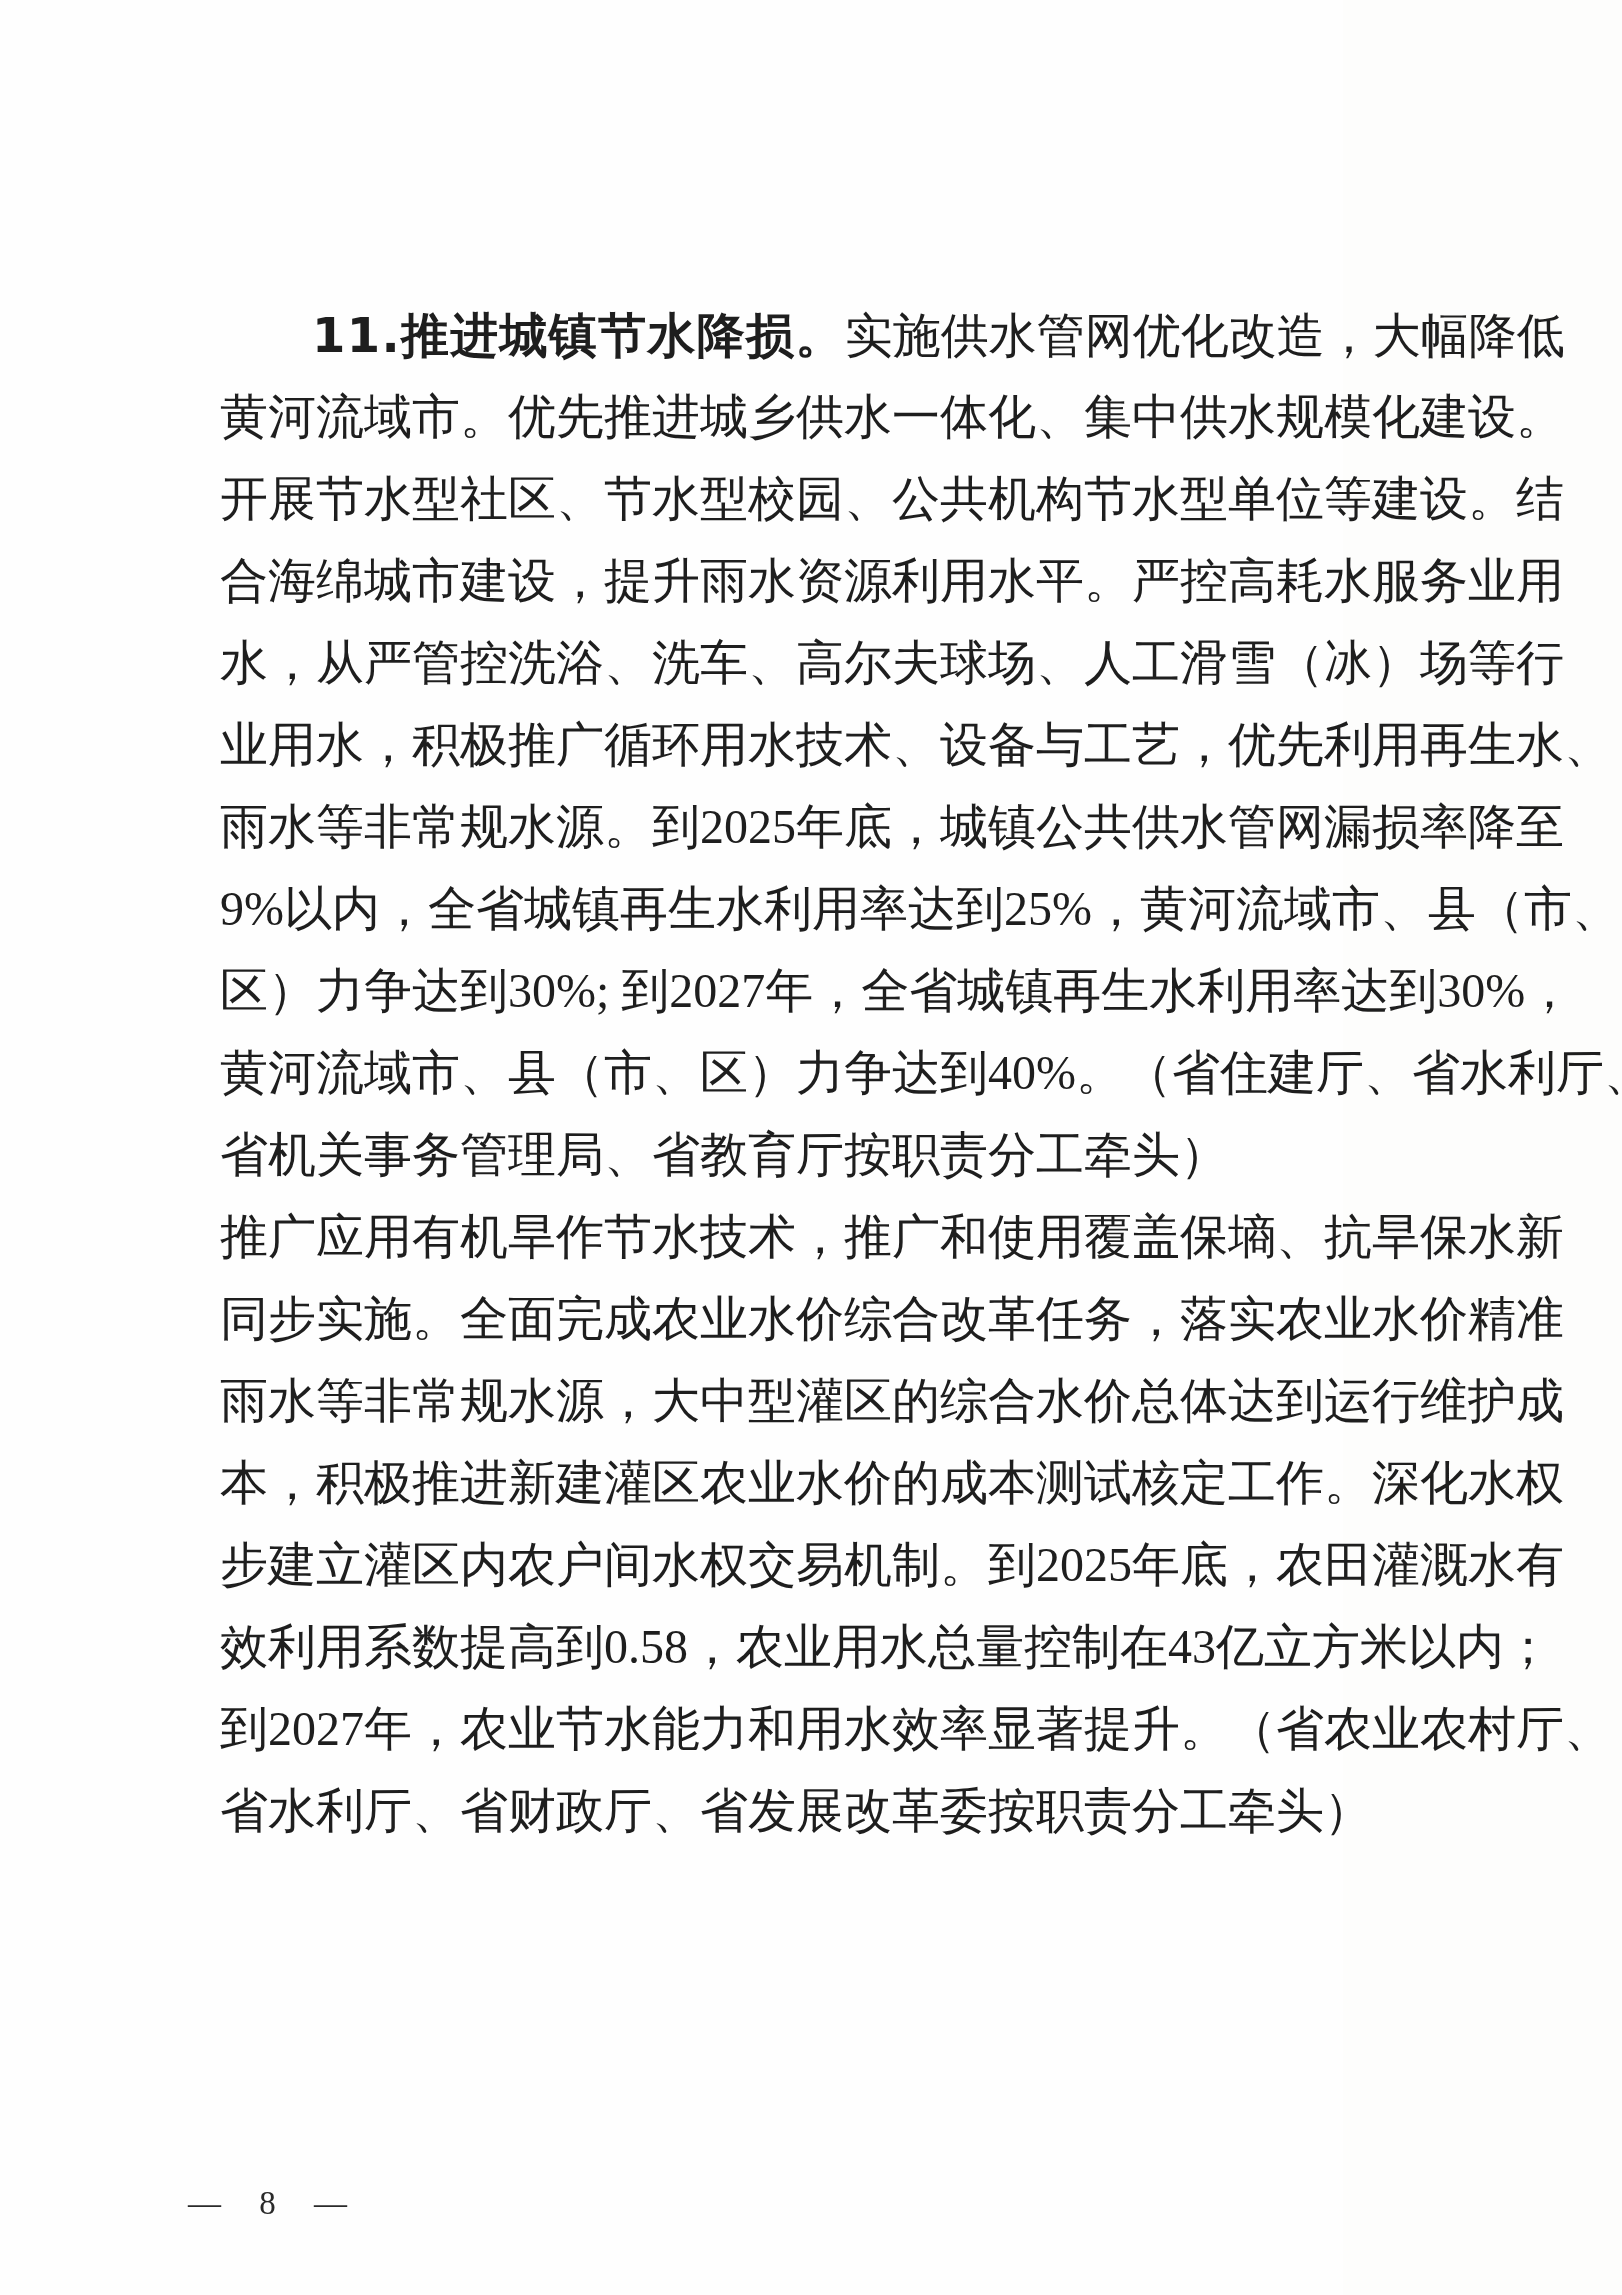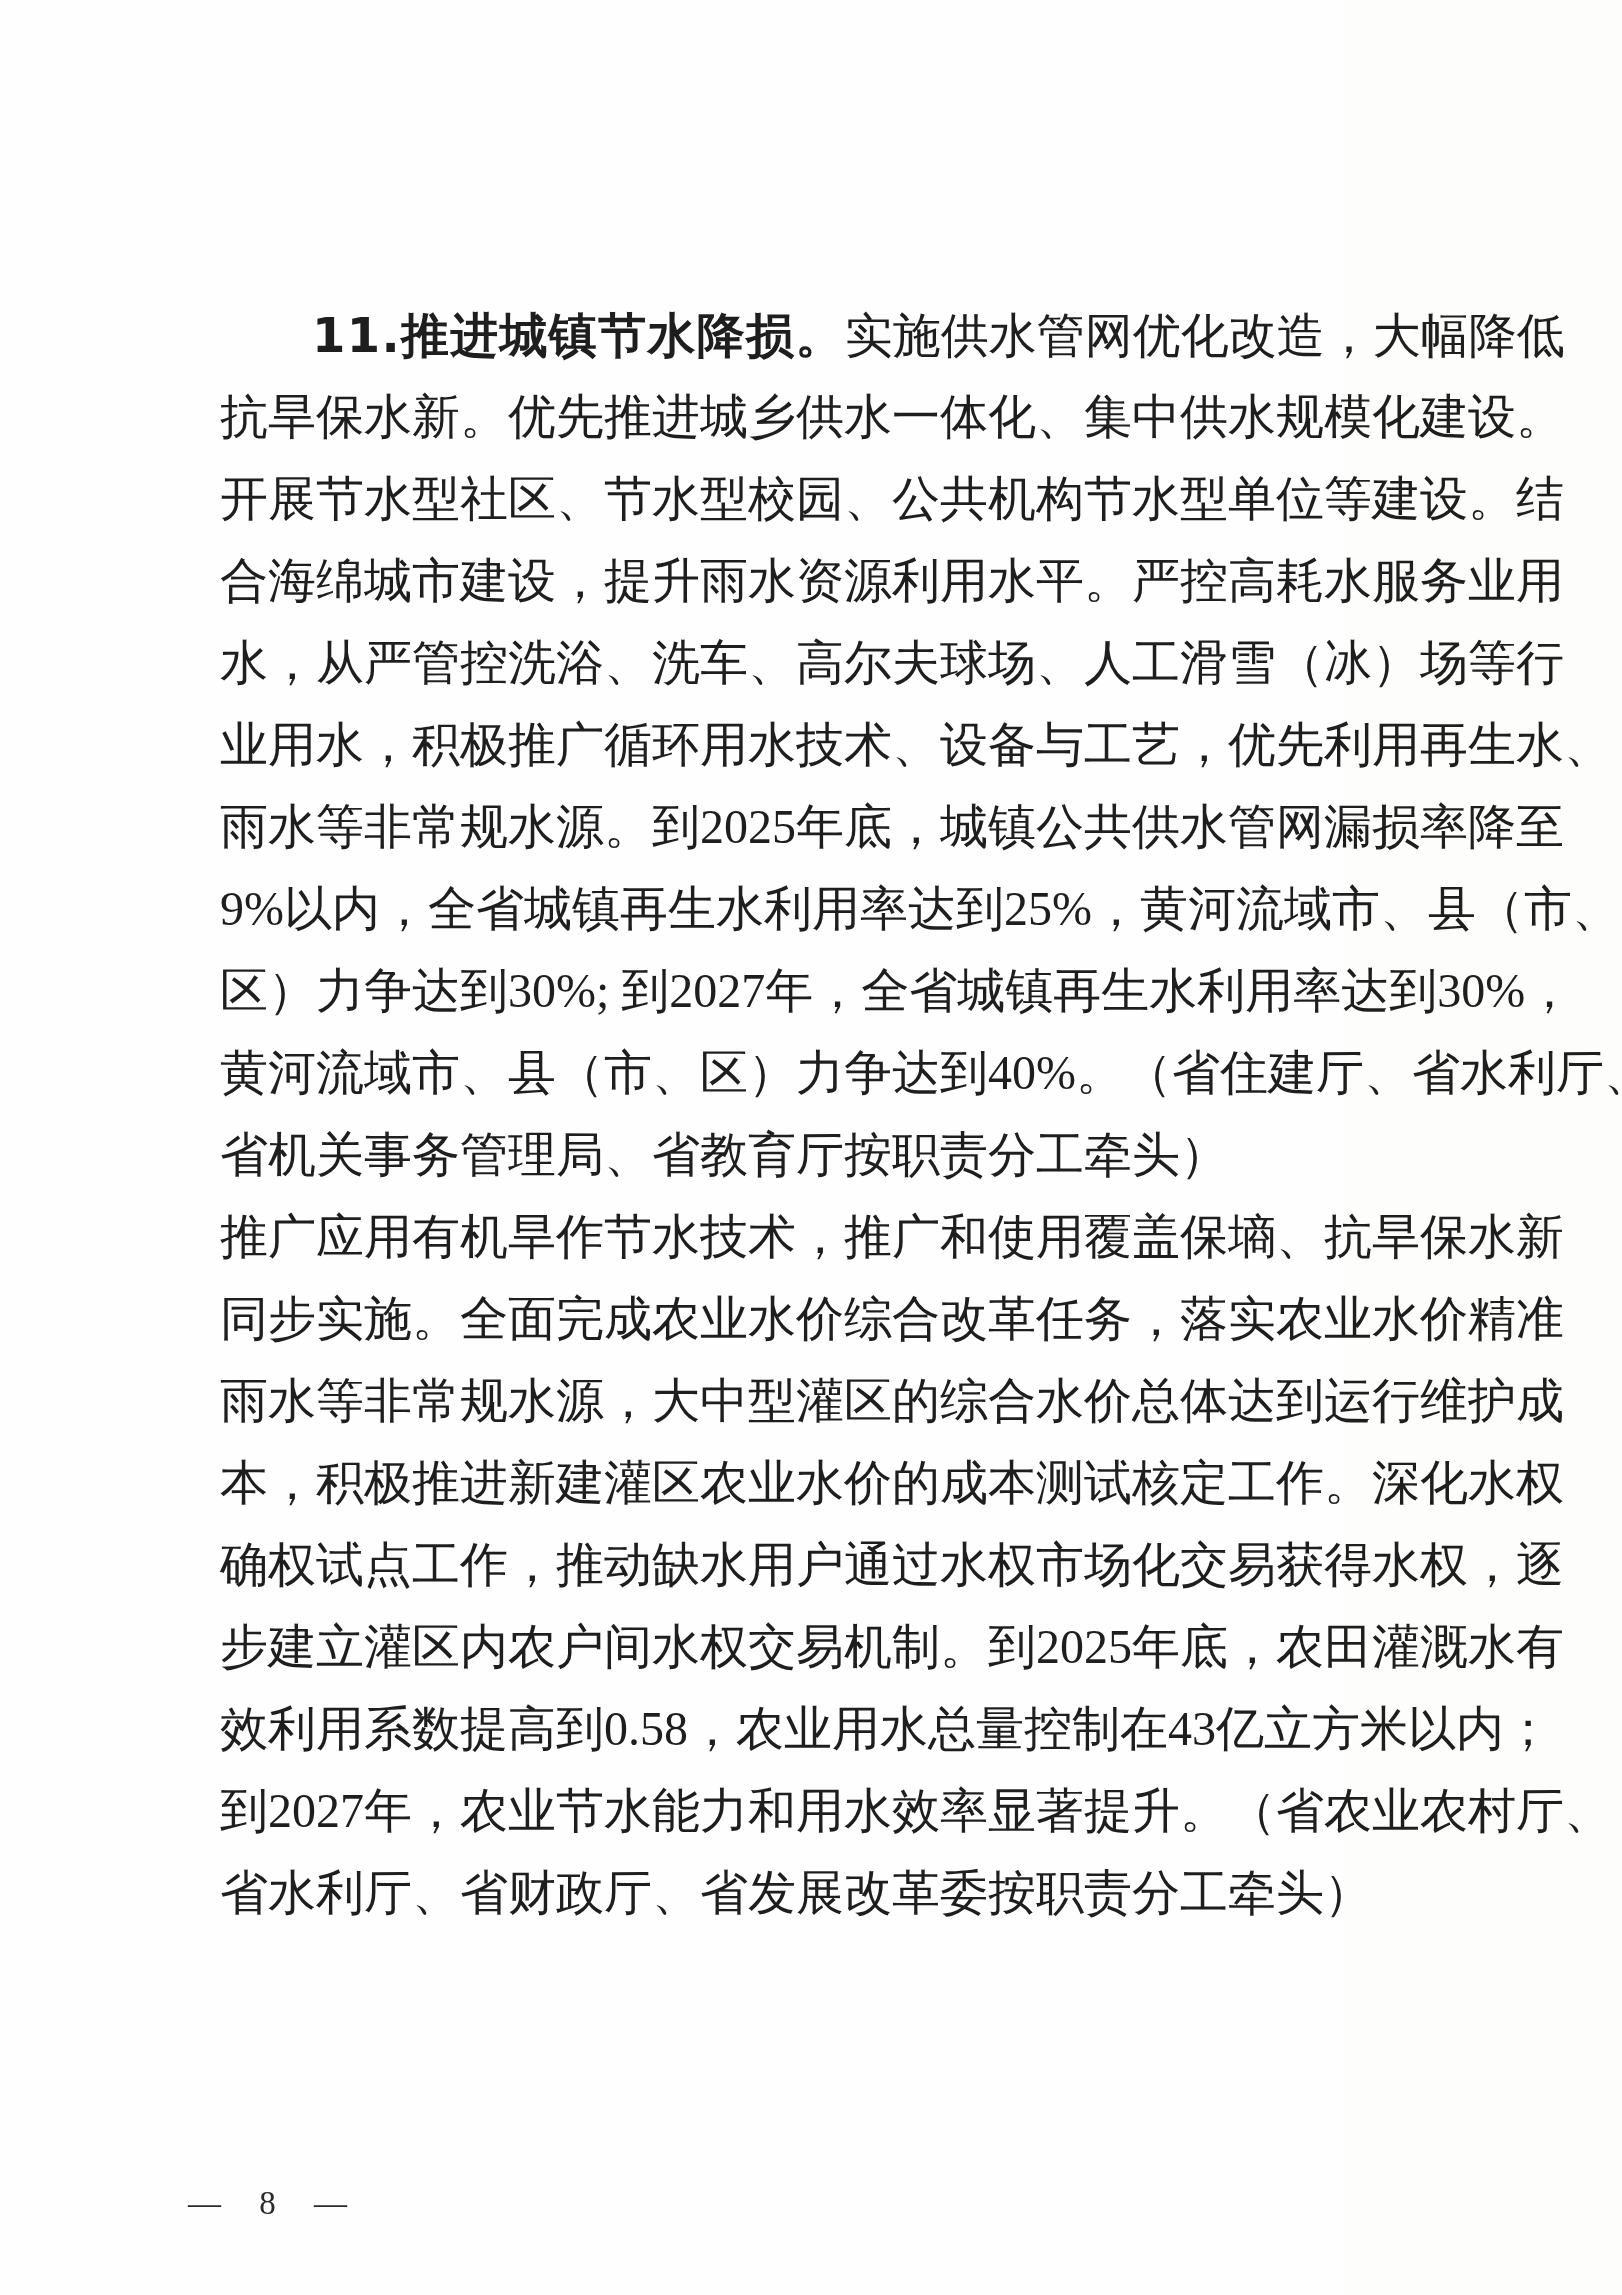--- a/index.html
+++ b/index.html
@@ -48,36 +48,35 @@
   }
 </style>
 </head>
 <body>
 
 <div class="page">
 
   <div class="text-block">
 
     <div class="line first"><span class="hd">11.推进城镇节水降损。</span><span>实施供水管网优化改造，大幅降低</span></div>
-    <div class="line">抗旱保水新。优先推进城乡供水一体化、集中供水规模化建设。</div>
+    <div class="line">黄河流域市。优先推进城乡供水一体化、集中供水规模化建设。</div>
     <div class="line">开展节水型社区、节水型校园、公共机构节水型单位等建设。结</div>
     <div class="line">合海绵城市建设，提升雨水资源利用水平。严控高耗水服务业用</div>
     <div class="line">水，从严管控洗浴、洗车、高尔夫球场、人工滑雪（冰）场等行</div>
     <div class="line">业用水，积极推广循环用水技术、设备与工艺，优先利用再生水、</div>
     <div class="line">雨水等非常规水源。到2025年底，城镇公共供水管网漏损率降至</div>
     <div class="line">9%以内，全省城镇再生水利用率达到25%，黄河流域市、县（市、</div>
     <div class="line">区）力争达到30%; 到2027年，全省城镇再生水利用率达到30%，</div>
     <div class="line">黄河流域市、县（市、区）力争达到40%。（省住建厅、省水利厅、</div>
     <div class="line end">省机关事务管理局、省教育厅按职责分工牵头）</div>
 
     <div class="line">推广应用有机旱作节水技术，推广和使用覆盖保墒、抗旱保水新</div>
     <div class="line">同步实施。全面完成农业水价综合改革任务，落实农业水价精准</div>
     <div class="line">雨水等非常规水源，大中型灌区的综合水价总体达到运行维护成</div>
     <div class="line">本，积极推进新建灌区农业水价的成本测试核定工作。深化水权</div>
-    <div class="line">确权试点工作，推动缺水用户通过水权市场化交易获得水权，逐</div>
     <div class="line">步建立灌区内农户间水权交易机制。到2025年底，农田灌溉水有</div>
     <div class="line">效利用系数提高到0.58，农业用水总量控制在43亿立方米以内；</div>
     <div class="line">到2027年，农业节水能力和用水效率显著提升。（省农业农村厅、</div>
     <div class="line end">省水利厅、省财政厅、省发展改革委按职责分工牵头）</div>
 
   </div>
 
   <div class="page-num">— 8 —</div>
 
 </div>

